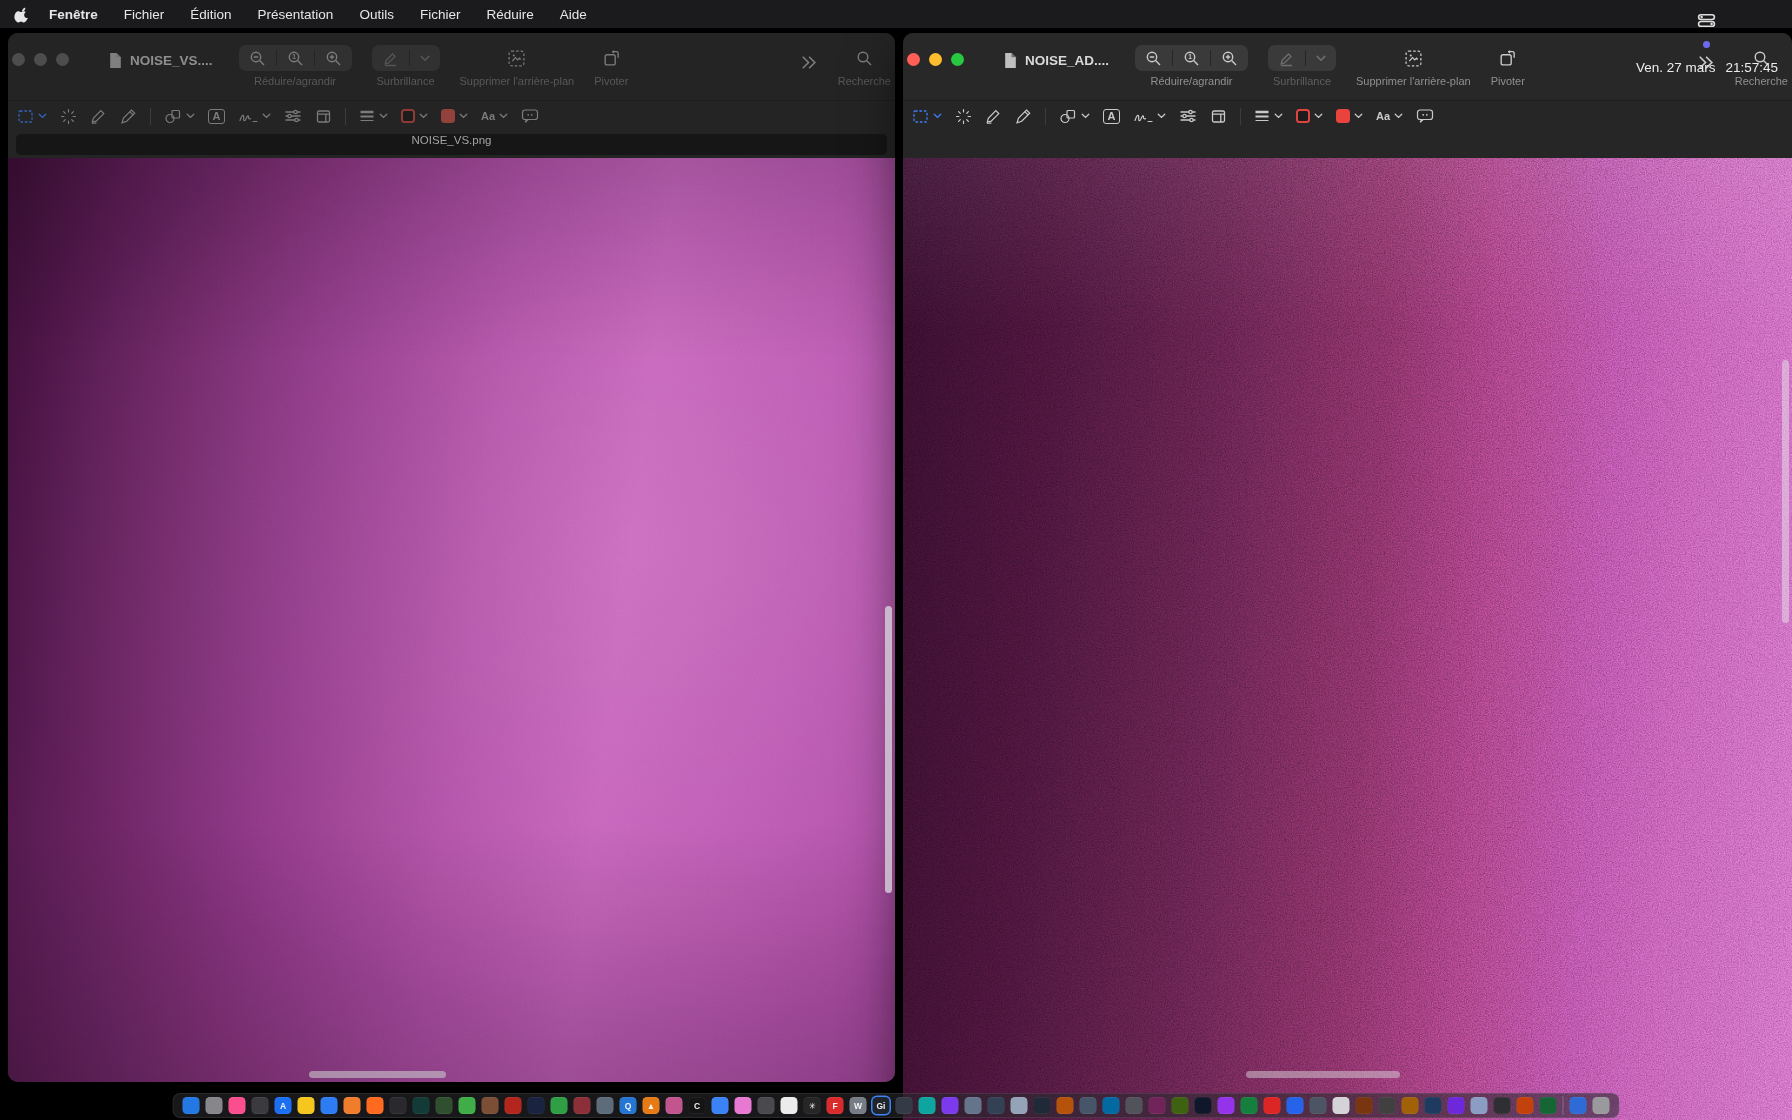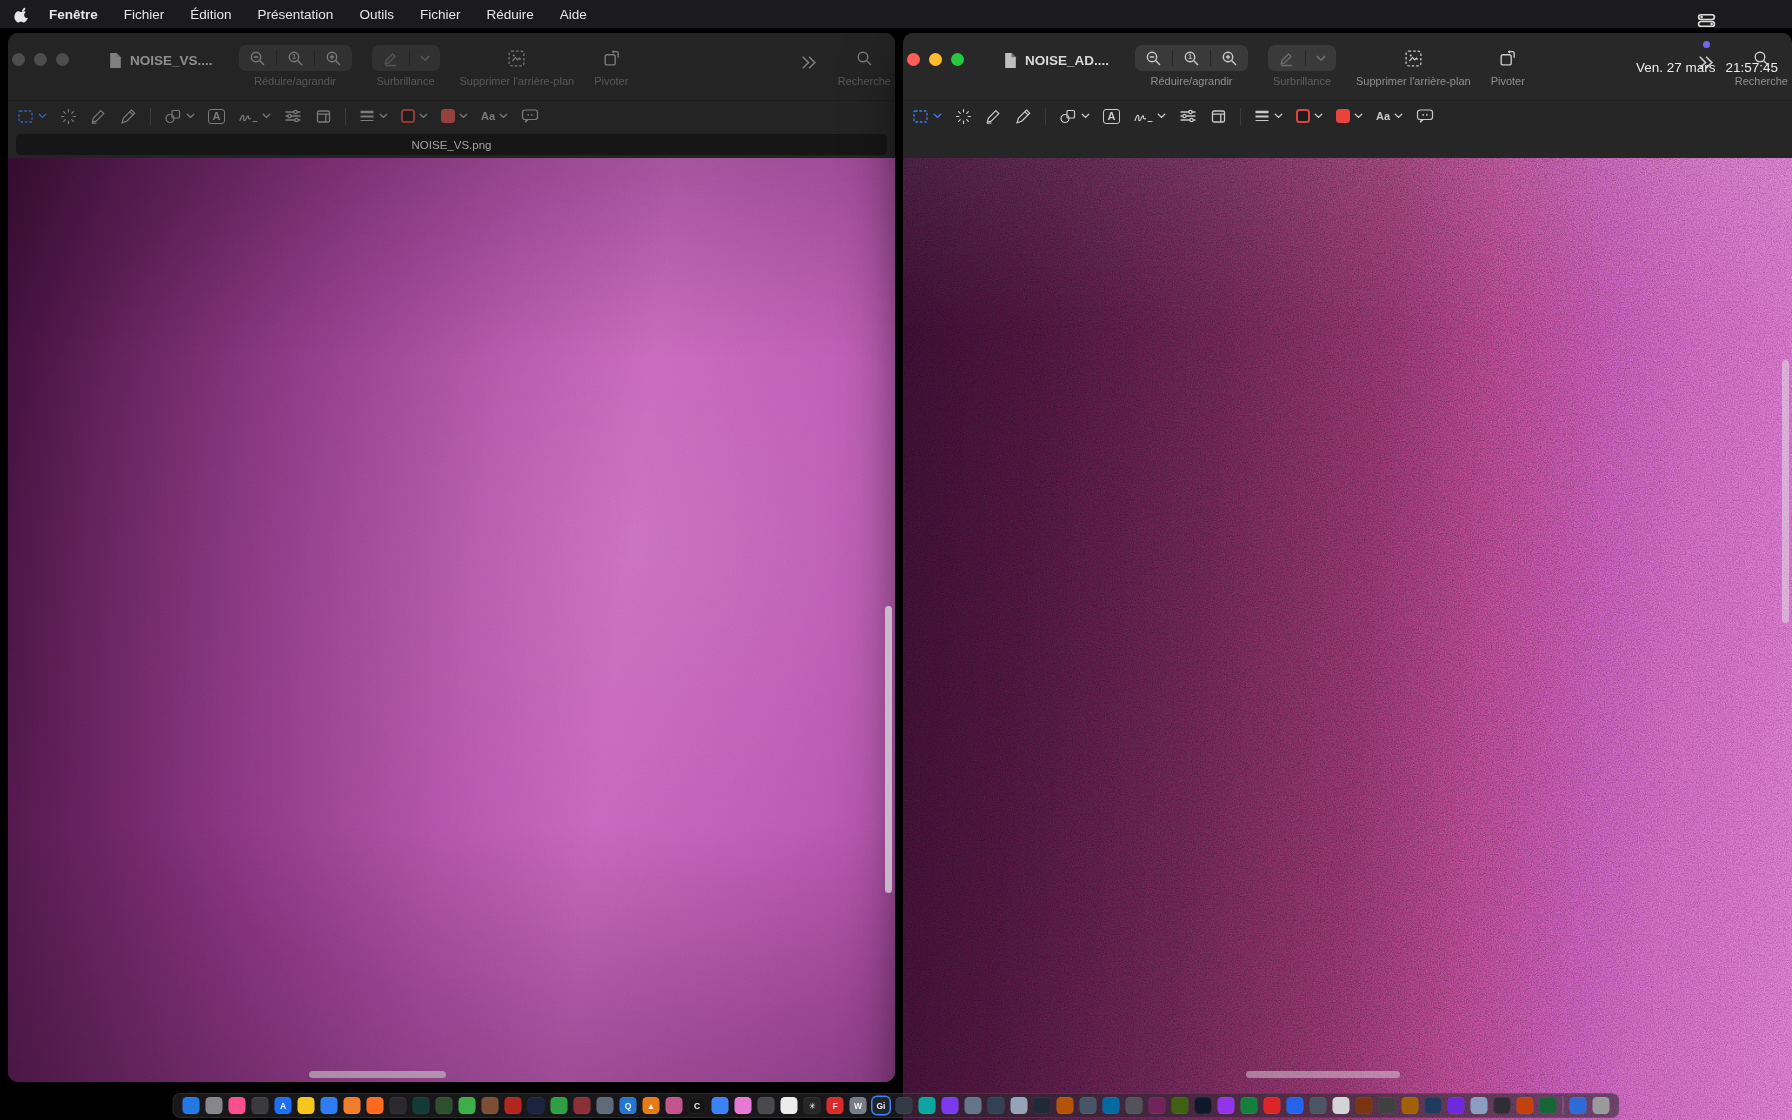--- a/index.html
+++ b/index.html
@@ -62,21 +62,21 @@
   .abox{border:1.2px solid currentColor;border-radius:3px;color:#c9c9c9;width:17px;height:15px;
     display:flex;align-items:center;justify-content:center;}
   .win-left .abox{color:#7b7b7b;}
   .swatch-border{width:14px;height:14px;border-radius:3.5px;border:2.5px solid #e0443e;background:#1c1c1c;}
   .swatch-fill{width:14px;height:14px;border-radius:3.5px;background:#e8433c;}
   .win-left .swatch-border{border-color:#8f3a35;} .win-left .swatch-fill{background:#93413c;}
 
   
   .filerow{height:27px;background:#282828;padding:3px 8px;}
   .win-left .filerow{background:#242424;}
-  .filepill{height:21px;background:#161616;border-radius:5px;display:flex;align-items:center;
+  .filepill{height:21px;background:#161616;border-radius:5px;display:flex;align-items:flex-start;
     justify-content:center;font-size:11.5px;color:#a3a3a3;}
 
   
   .canvas{position:absolute;left:0;right:0;top:125px;bottom:0;overflow:hidden;}
   .win-left .canvas{background:
     radial-gradient(120% 85% at 72% 42%, rgba(255,255,255,.10), rgba(255,255,255,0) 62%),
     linear-gradient(to bottom, rgba(0,0,0,.18), rgba(0,0,0,0) 22%, rgba(0,0,0,0) 72%, rgba(0,0,0,.22)),
     linear-gradient(97deg,#3c0e37 0%,#5c1d55 12%,#8c3583 33%,#b14ea7 52%,#c55fba 67%,#bb55b1 84%,#ad4aa5 100%);}
   .win-right .canvas{background:
     linear-gradient(to bottom, rgba(255,255,255,.05), rgba(0,0,0,0) 18%),

